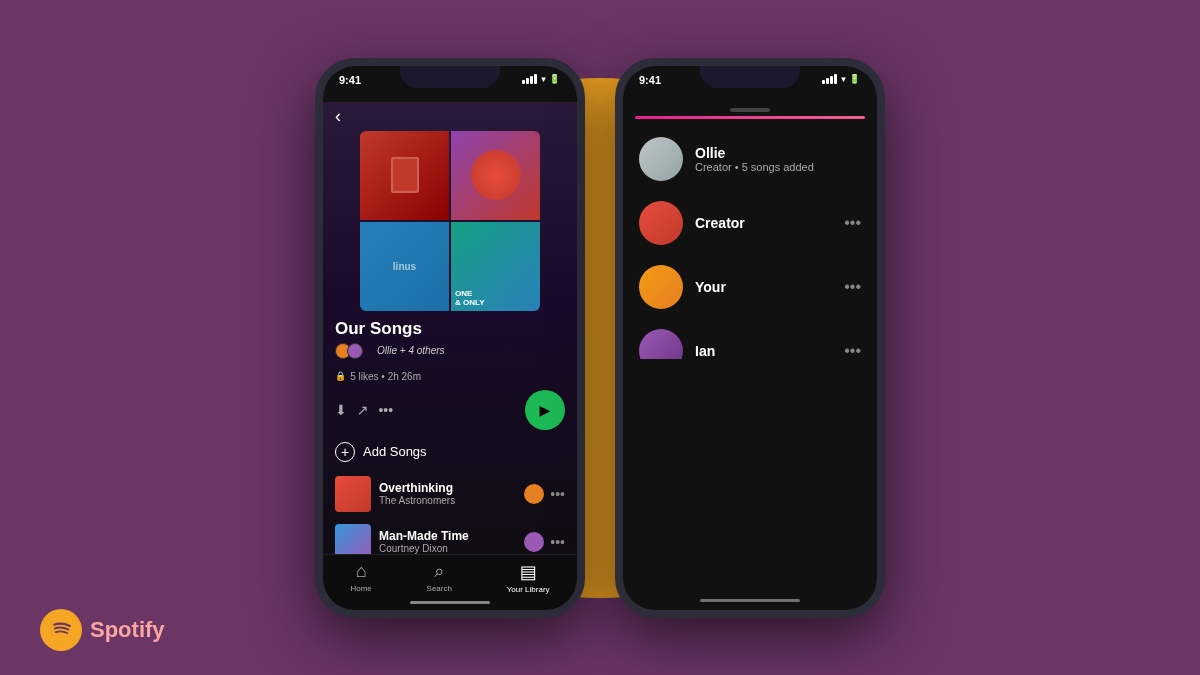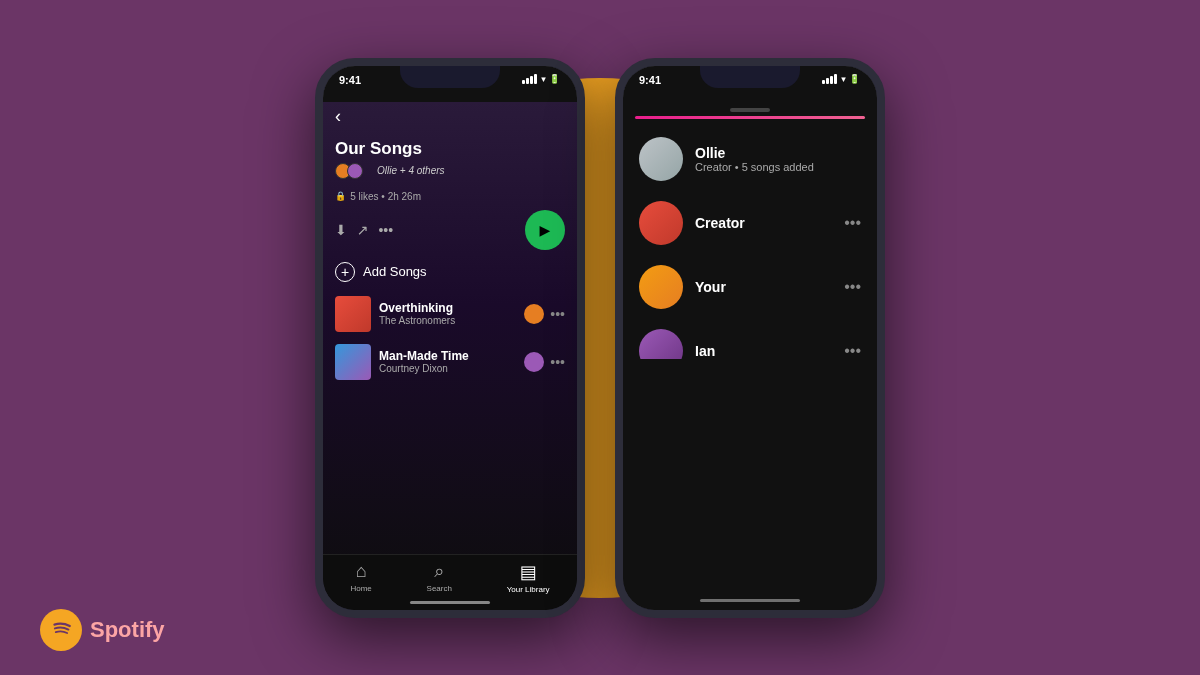--- a/index.html
+++ b/index.html
@@ -481,20 +481,32 @@
             <div class="signal-bar" style="height:10px"></div>
           </div>
           <span style="font-size:9px;color:#fff;">▾</span>
           <span style="font-size:9px;color:#fff;">🔋</span>
         </div>
       </div>
 
       <div class="phone1-content">
         <div class="back-arrow">‹</div>
 
+        <div class="album-grid">
+          <div class="album-art art1" style="display:flex;align-items:center;justify-content:center;">
+            <div style="width:28px;height:36px;background:#c0392b;border:2px solid #fff3;border-radius:2px;"></div>
+          </div>
+          <div class="album-art art2"></div>
+          <div class="album-art art3" style="display:flex;align-items:center;justify-content:center;">
+            <div style="color:rgba(255,255,255,0.6);font-size:10px;font-weight:600;">linus</div>
+          </div>
+          <div class="album-art art4" style="display:flex;align-items:flex-end;padding:4px;justify-content:flex-start;">
+            <div style="font-size:8px;font-weight:700;color:#fff;">ONE<br>&amp; ONLY</div>
+          </div>
+        </div>
 
         <div class="playlist-info">
           <div class="playlist-title">Our Songs</div>
           <div class="playlist-meta-row">
             <div class="avatar-stack">
               <div class="avatar-mini am1"></div>
               <div class="avatar-mini am2"></div>
             </div>
             <span class="meta-text">Ollie + 4 others</span>
           </div>

